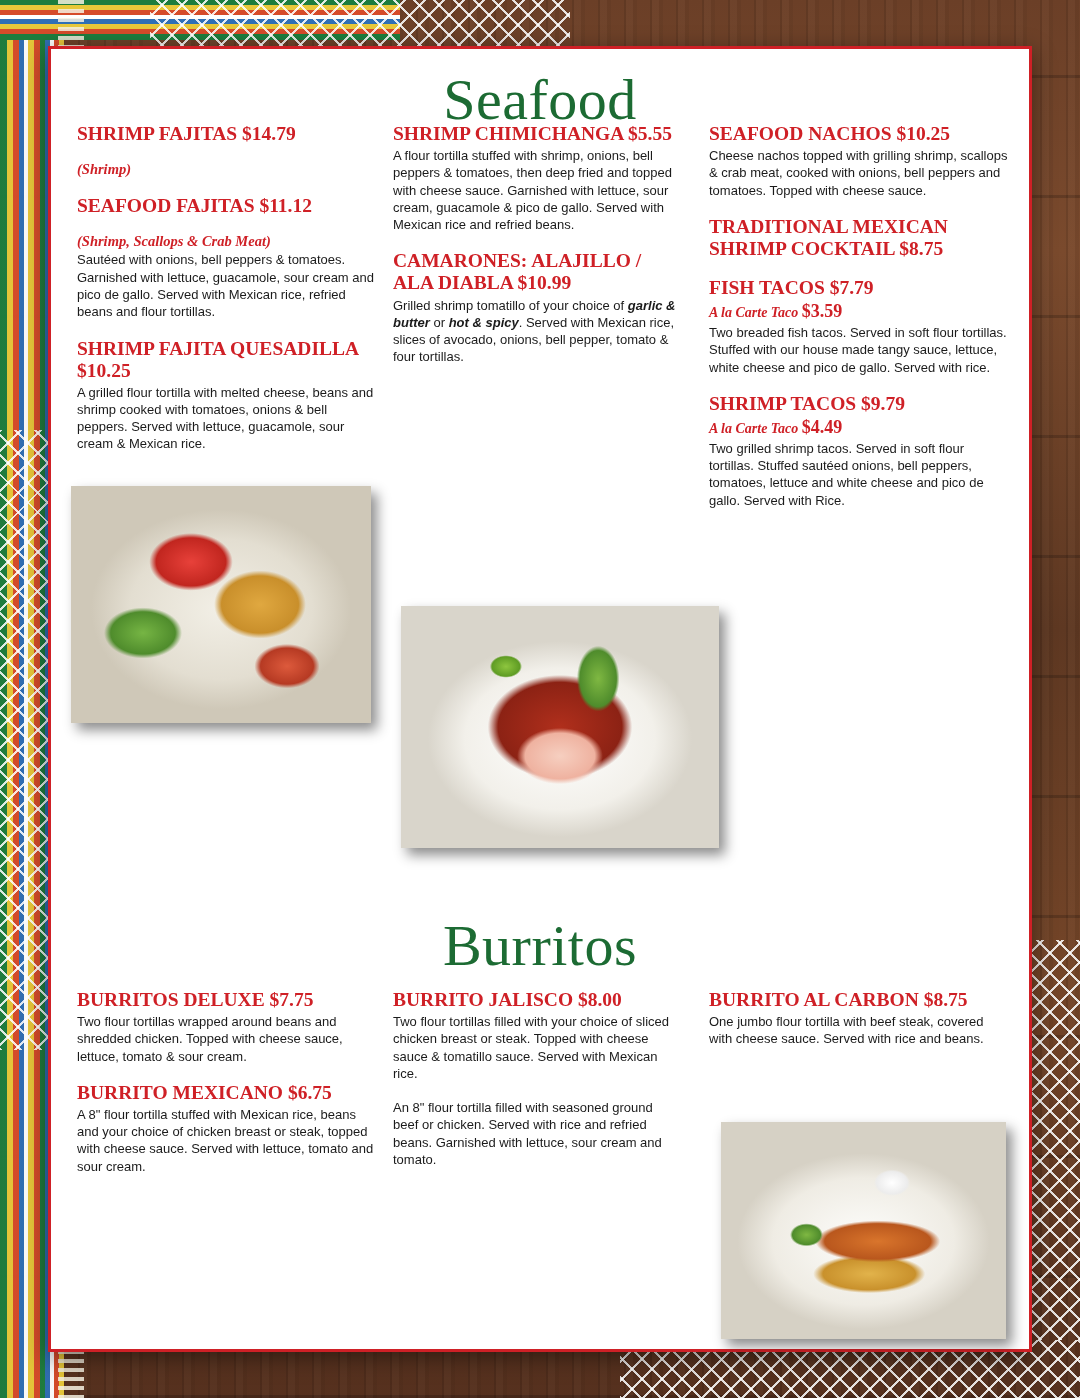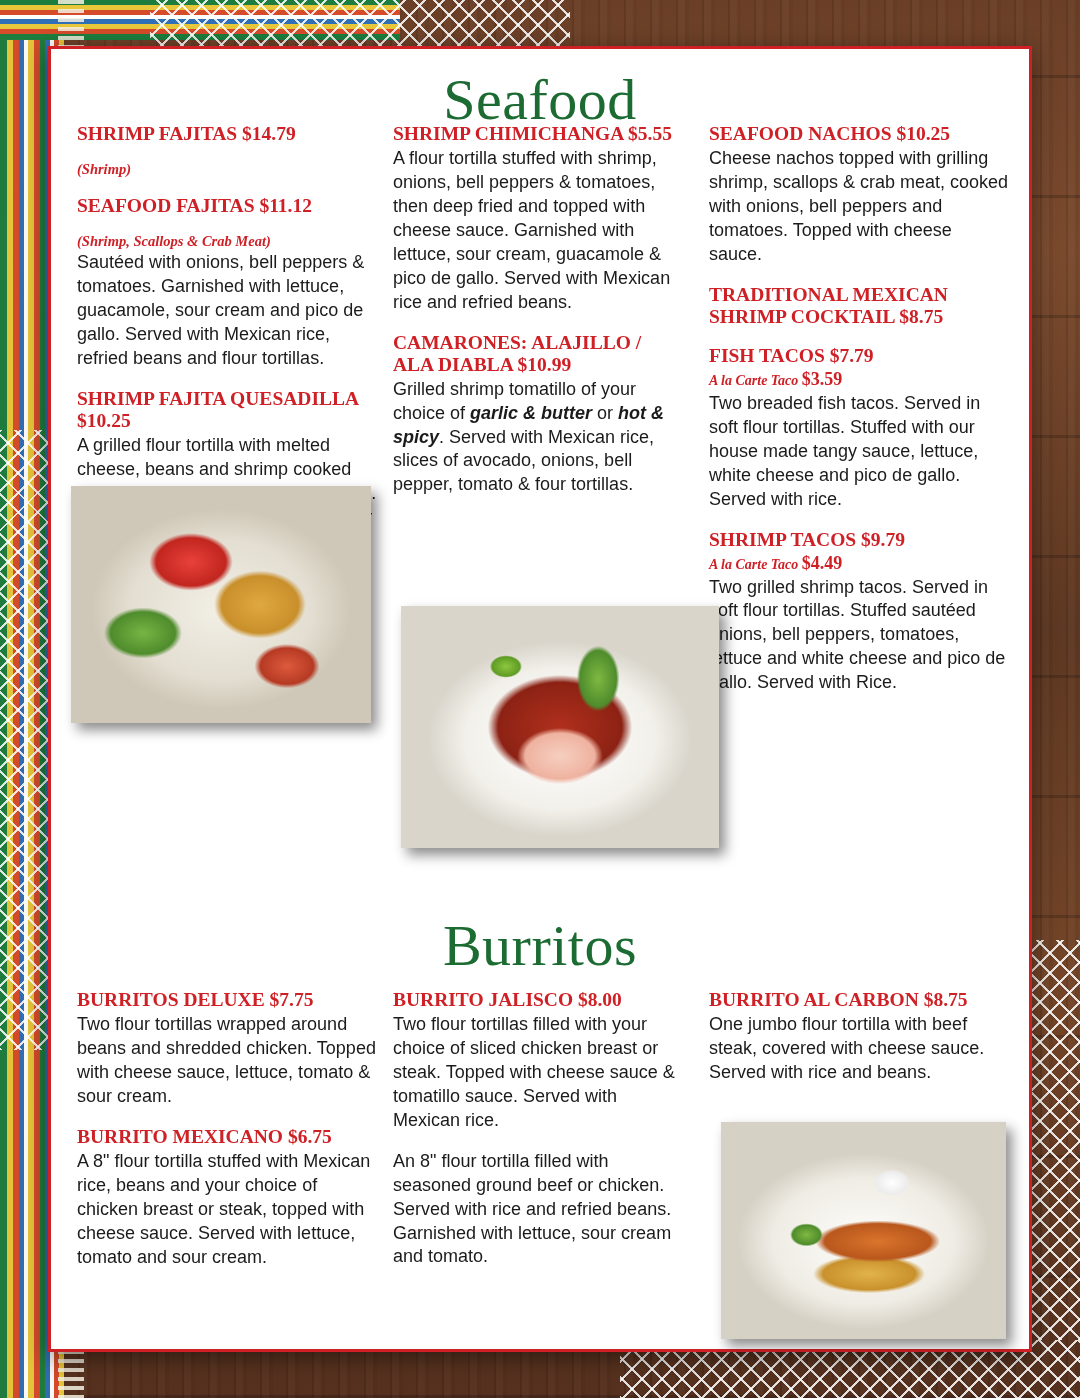--- a/index.html
+++ b/index.html
@@ -149,21 +149,21 @@
     font-weight: bold;
   }
   .alacarte .ac-price {
     font-style: normal;
     font-size: 18px;
   }
 
   .item-desc {
     font-family: "Liberation Sans", sans-serif;
     color: #1b1b1b;
-    font-size: 18px;
+    font-size: 13px;
     line-height: 1.33;
     margin: 0;
   }
   .item-desc b { font-weight: bold; font-style: italic; }
 
   
   .photo {
     position: absolute;
     box-shadow: 6px 7px 12px rgba(0,0,0,0.45);
     overflow: hidden;

